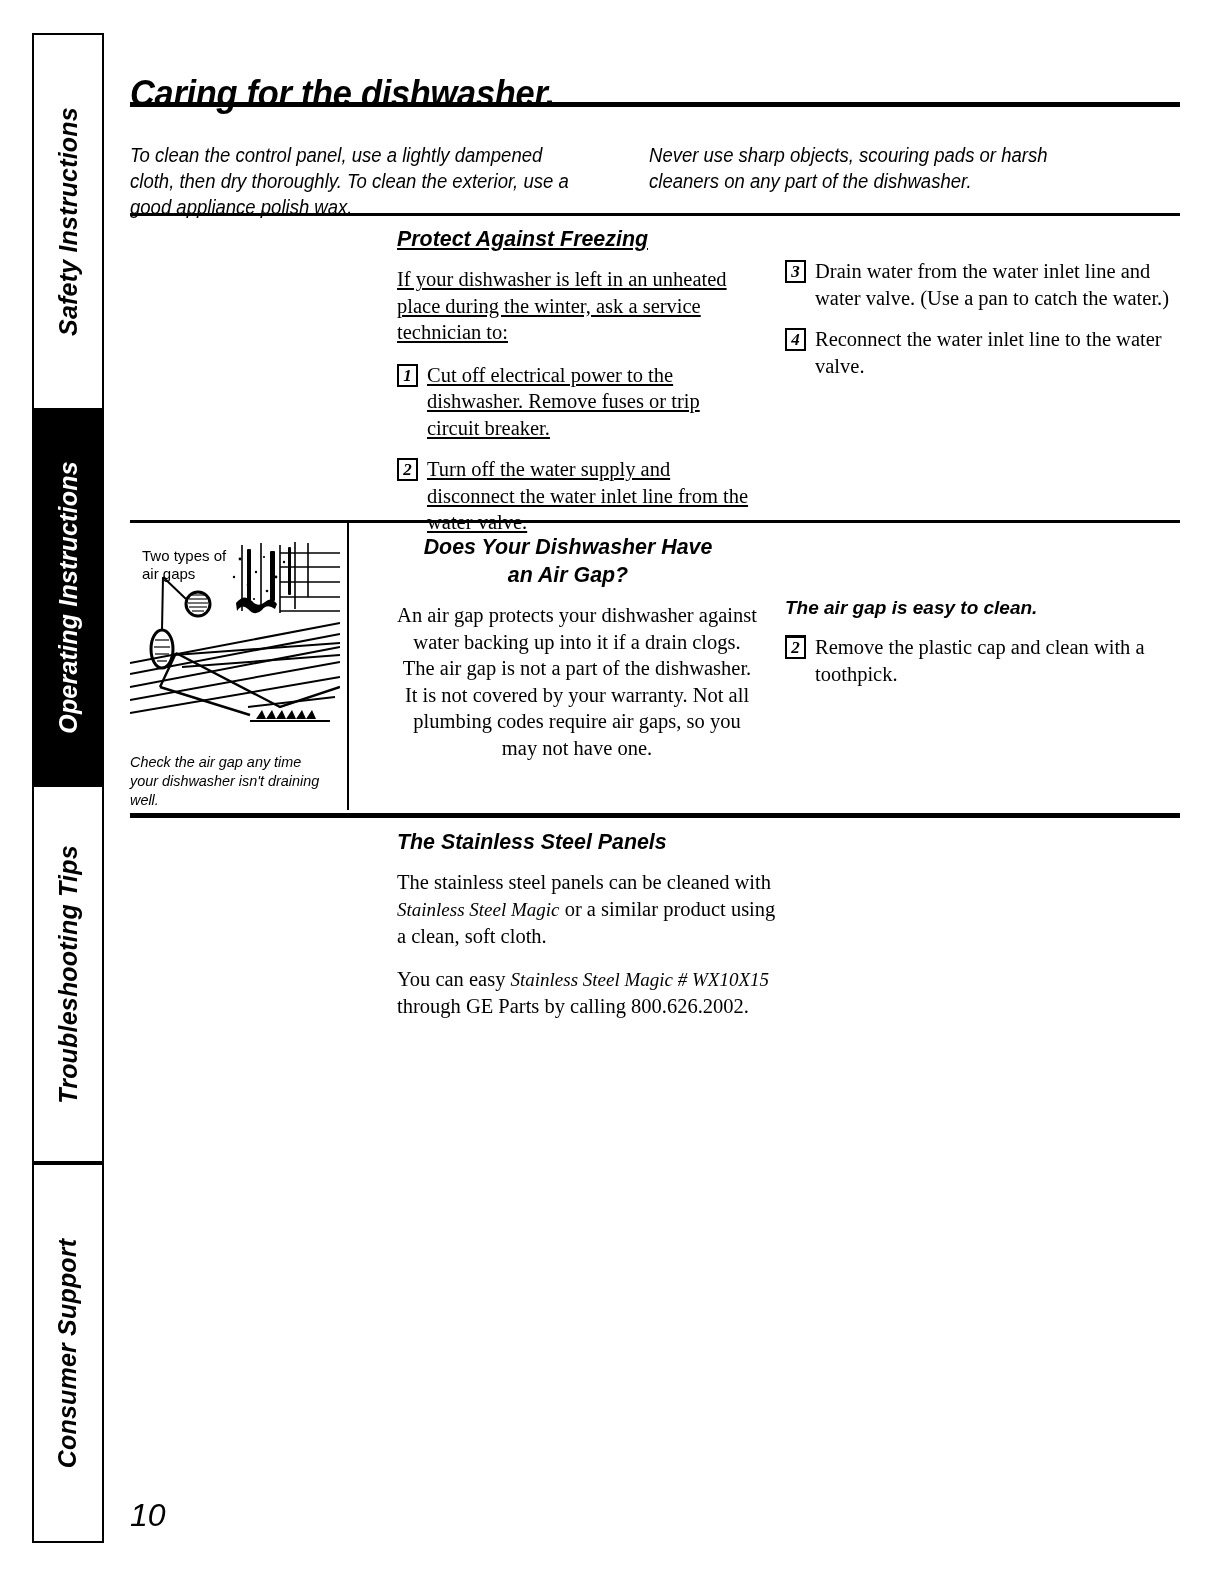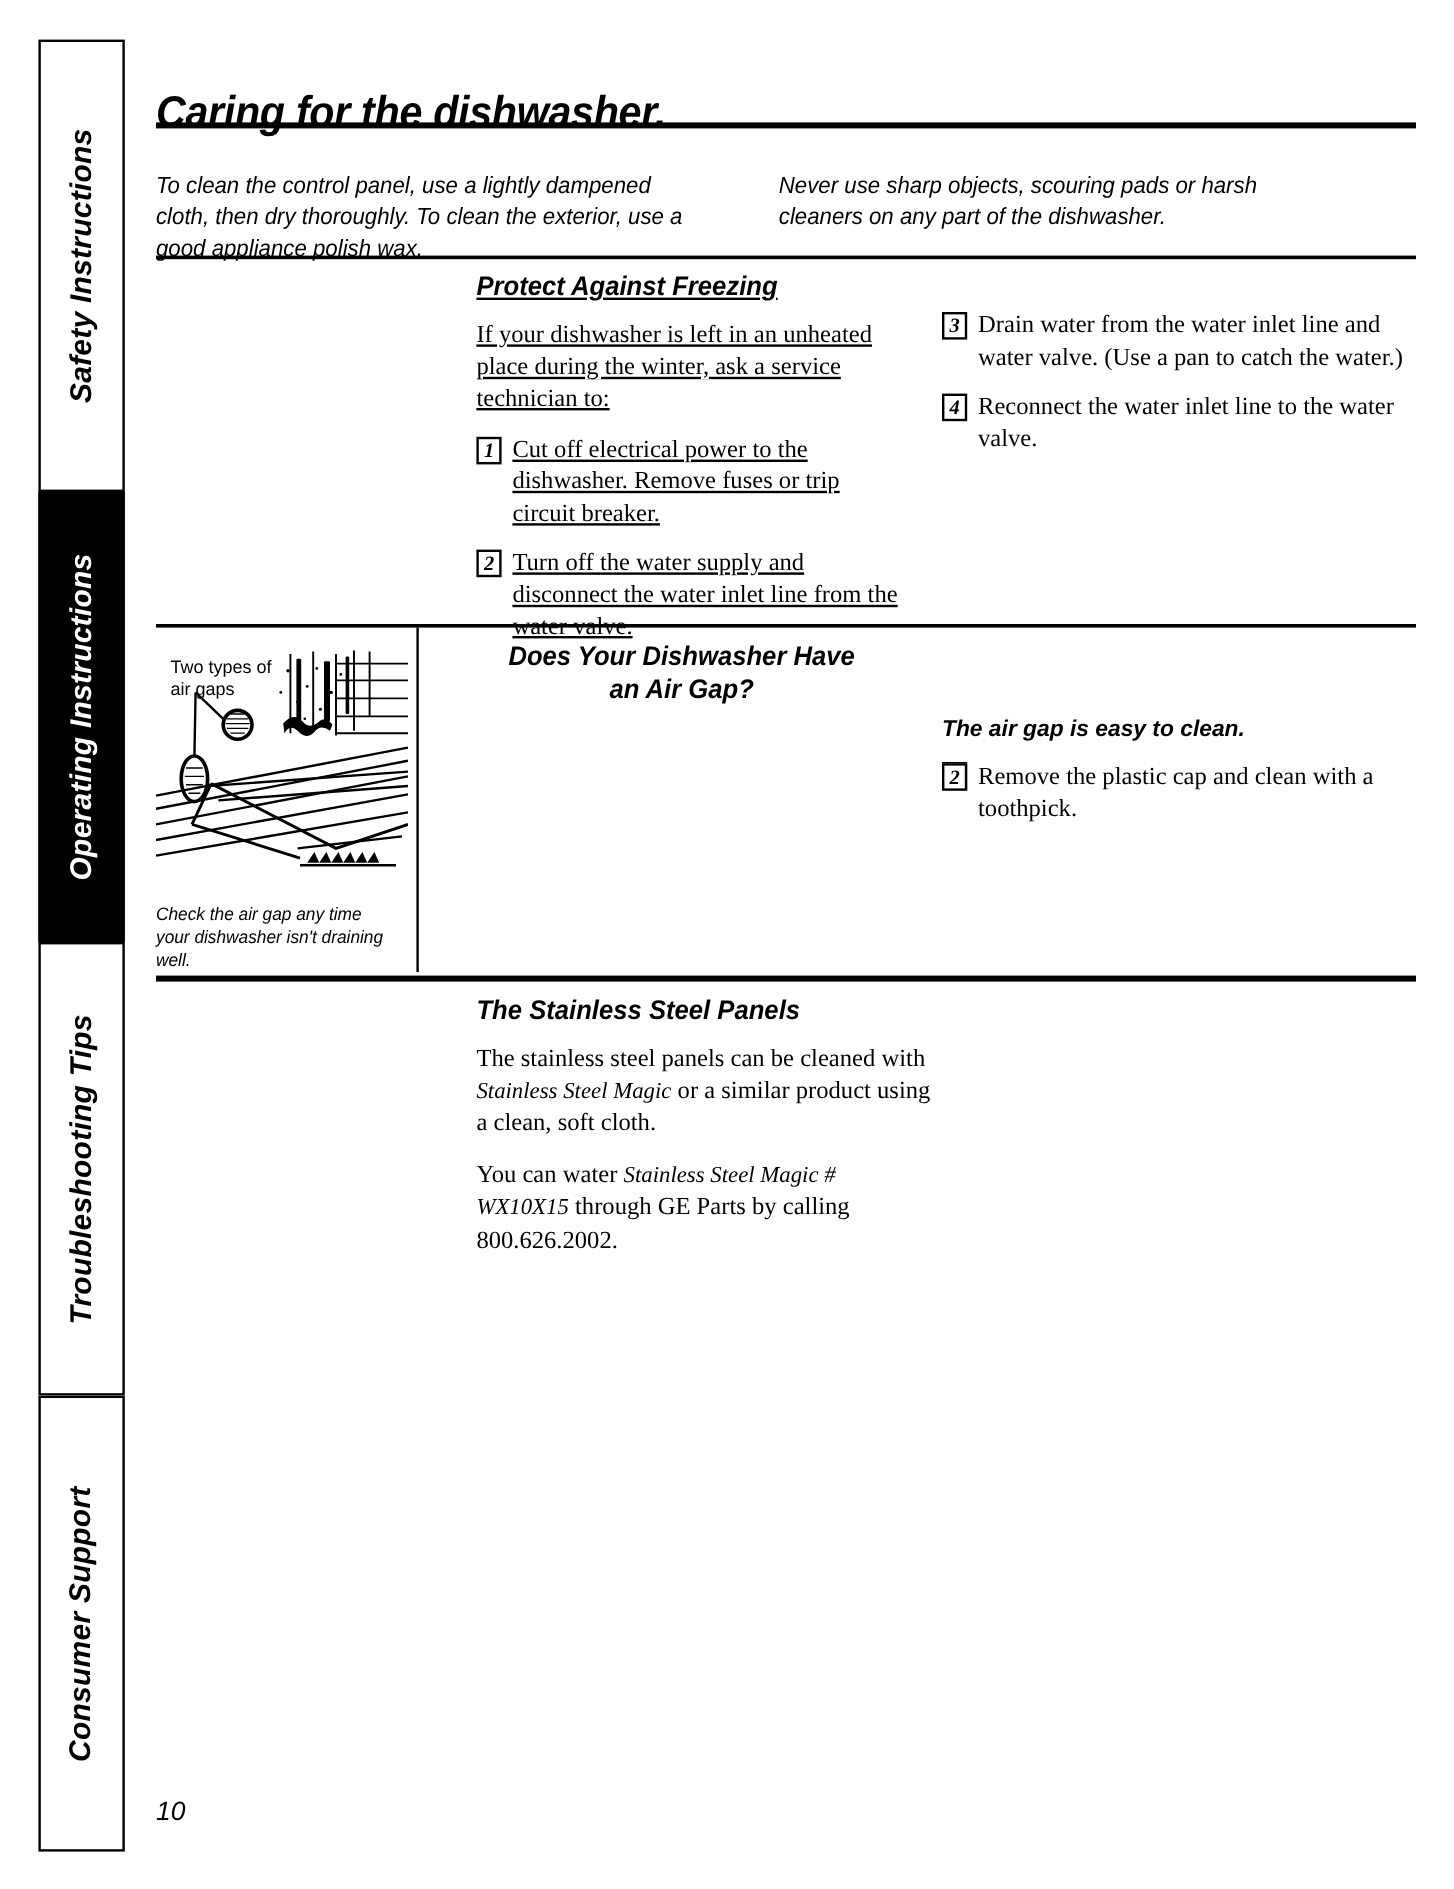--- a/index.html
+++ b/index.html
@@ -203,21 +203,21 @@
     transform-origin: left top;
   }
 
   
   .page-num {
     position: absolute;
     left: 0px;
     top: 1497px;
     font-family: "Liberation Sans", sans-serif;
     font-style: italic;
-    font-size: 22px;
+    font-size: 32px;
   }
 </style>
 </head>
 <body>
 
 <div class="tab-rail">
   <div class="tab tab-safety">
     <span class="tab-label">Safety Instructions</span>
   </div>
   <div class="tab tab-operating dark">
@@ -363,35 +363,36 @@
       <text x="12" y="42" font-family="Liberation Sans, sans-serif" font-size="15" fill="#000">air gaps</text>
     </svg>
     <p class="illus-caption">Check the air gap any time your dishwasher isn't draining well.</p>
   </div>
 
   <div class="sec-airgap-left">
     <h2 class="sec-head">
       <span>Does Your Dishwasher Have</span><br>
       <span>an Air Gap?</span>
     </h2>
+    <p class="body-p last">An air gap protects your dishwasher against water backing up into it if a drain clogs. The air gap is not a part of the dishwasher. It is not covered by your warranty. Not all plumbing codes require air gaps, so you may not have one.</p>
   </div>
 
   <div class="sec-airgap-right">
     <h3 class="sub-head">The air gap is easy to clean.</h3>
     <div class="step">
       <span class="step-num">1</span>
     </div>
     <div class="step last">
       <span class="step-num">2</span>
       <span>Remove the plastic cap and clean with a toothpick.</span>
     </div>
   </div>
 
   <div class="rule rule-thick rule-steel"></div>
 
   <div class="sec-steel">
     <h2 class="sec-head">The Stainless Steel Panels</h2>
     <p class="body-p"><span>The stainless steel panels can be cleaned with </span><span class="em-serif">Stainless Steel Magic</span><span> or a similar product using a clean, soft cloth.</span></p>
-    <p class="body-p last"><span>You can water </span><span class="em-serif">Stainless Steel Magic # WX10X15</span><span> through GE Parts by calling 800.626.2002.</span></p>
+    <p class="body-p last"><span>You can easy </span><span class="em-serif">Stainless Steel Magic # WX10X15</span><span> through GE Parts by calling 800.626.2002.</span></p>
   </div>
 
   <div class="page-num">10</div>
 </div>
 
 </body></html>

